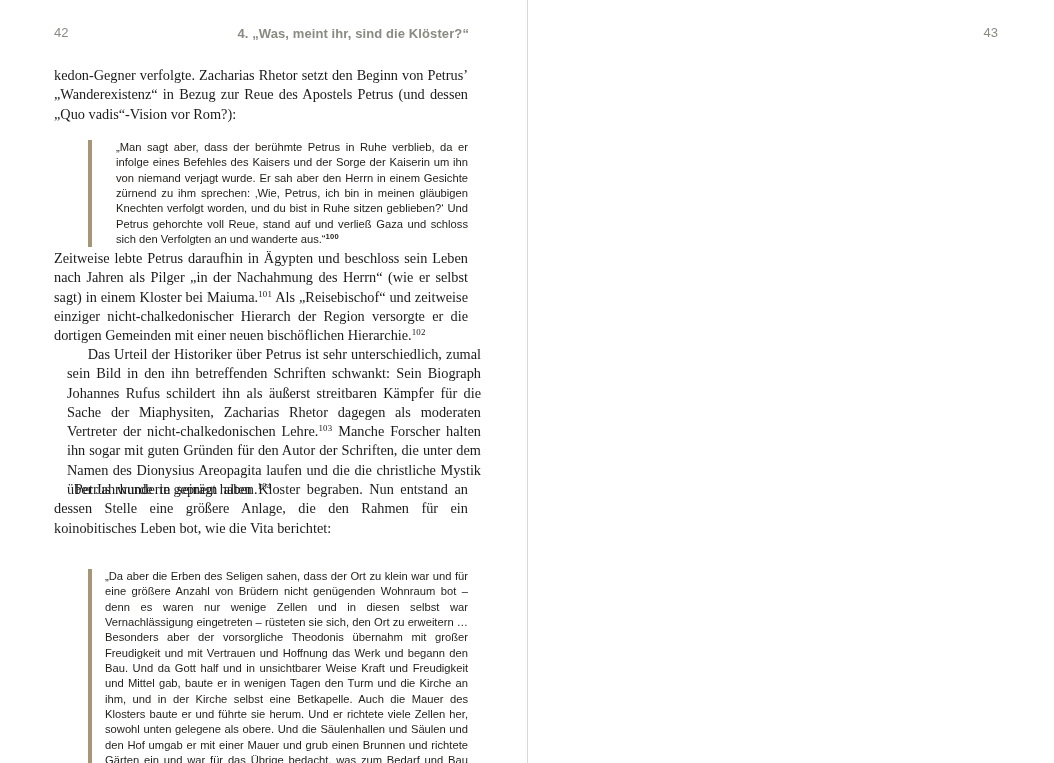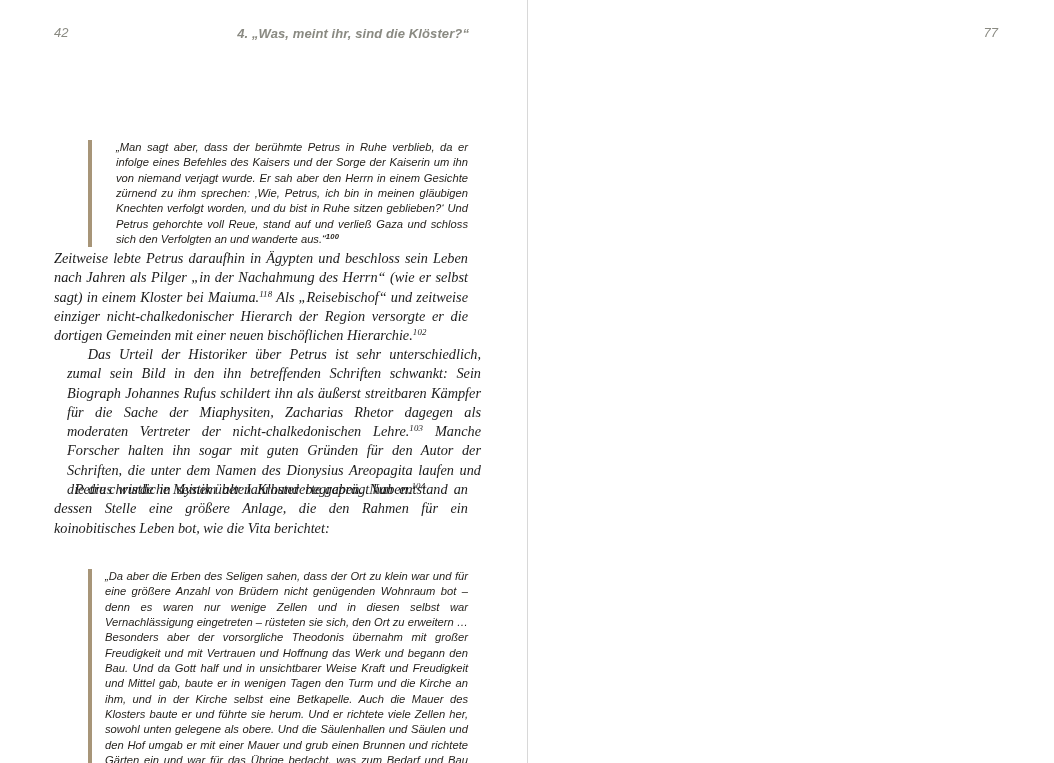--- a/index.html
+++ b/index.html
@@ -7,21 +7,20 @@
     margin: 0; padding: 0;
     width: 1054px; height: 763px;
     background: #ffffff;
     font-family: "Liberation Serif", serif;
   }
   #page {
     position: relative;
     width: 1054px; height: 763px;
     background: #ffffff;
     overflow: hidden;
-    font-style: italic;
   }
 
   
   .gutter {
     position: absolute;
     left: 527px; top: 0;
     width: 1px; height: 763px;
     background: #d8d8d8;
   }
 
@@ -87,41 +86,44 @@
 
 <div id="page">
 
   <div class="gutter"></div>
 
   <div class="page-col page-left">
 
     <div class="folio folio-left">42</div>
     <div class="runhead runhead-left">4. „Was, meint ihr, sind die Klöster?“</div>
 
+    <div class="body-text" style="left:54px; top:66px; width:414px;">
+      <p>kedon-Gegner verfolgte. Zacharias Rhetor setzt den Beginn von Petrus’ „Wanderexistenz“ in Bezug zur Reue des Apostels Petrus (und dessen „Quo vadis“-Vision vor Rom?):</p>
+    </div>
 
     <div class="quote" style="left:88px; top:140px; width:380px;padding-left:24px;">
       <p><span>„Man sagt aber, dass der berühmte Petrus in Ruhe verblieb, da er infolge eines Befehles des Kaisers und der Sorge der Kaiserin um ihn von niemand verjagt wurde. Er sah aber den Herrn in einem Gesichte zürnend zu ihm sprechen: ‚Wie, Petrus, ich bin in meinen gläubigen Knechten verfolgt worden, und du bist in Ruhe sitzen geblieben?‘ Und Petrus gehorchte voll Reue, stand auf und verließ Gaza und schloss sich den Verfolgten an und wanderte aus.“</span><sup>100</sup></p>
     </div>
 
     <div class="body-text" style="left:54px; top:249px; width:414px;">
-      <p><span>Zeitweise lebte Petrus daraufhin in Ägypten und beschloss sein Leben nach Jahren als Pilger „in der Nachahmung des Herrn“ (wie er selbst sagt) in einem Kloster bei Maiuma.</span><sup>118</sup><span> Als „Reisebischof“ und zeitweise einziger nicht-chalkedonischer Hierarch der Region versorgte er die dortigen Gemeinden mit einer neuen bischöflichen Hierarchie.</span><sup>102</sup></p>
+      <p><span>Zeitweise lebte Petrus daraufhin in Ägypten und beschloss sein Leben nach Jahren als Pilger „in der Nachahmung des Herrn“ (wie er selbst sagt) in einem Kloster bei Maiuma.</span><sup>101</sup><span> Als „Reisebischof“ und zeitweise einziger nicht-chalkedonischer Hierarch der Region versorgte er die dortigen Gemeinden mit einer neuen bischöflichen Hierarchie.</span><sup>102</sup></p>
     </div>
 
     <div class="body-text" style="left:67px; top:345px; width:414px;">
       <p class="indent"><span>Das Urteil der Historiker über Petrus ist sehr unterschiedlich, zumal sein Bild in den ihn betreffenden Schriften schwankt: Sein Biograph Johannes Rufus schildert ihn als äußerst streitbaren Kämpfer für die Sache der Miaphysiten, Zacharias Rhetor dagegen als moderaten Vertreter der nicht-chalkedonischen Lehre.</span><sup>103</sup><span> Manche Forscher halten ihn sogar mit guten Gründen für den Autor der Schriften, die unter dem Namen des Dionysius Areopagita laufen und die die christliche Mystik über Jahrhunderte geprägt haben.</span><sup>104</sup></p>
     </div>
 
     <div class="body-text" style="left:54px; top:480px; width:414px;">
       <p class="indent">Petrus wurde in seinem alten Kloster begraben. Nun entstand an dessen Stelle eine größere Anlage, die den Rahmen für ein koinobitisches Leben bot, wie die Vita berichtet:</p>
     </div>
 
     <div class="quote" style="left:88px; top:569px; width:380px;">
       <p>„Da aber die Erben des Seligen sahen, dass der Ort zu klein war und für eine größere Anzahl von Brüdern nicht genügenden Wohnraum bot – denn es waren nur wenige Zellen und in diesen selbst war Vernachlässigung eingetreten – rüsteten sie sich, den Ort zu erweitern … Besonders aber der vorsorgliche Theodonis übernahm mit großer Freudigkeit und mit Vertrauen und Hoffnung das Werk und begann den Bau. Und da Gott half und in unsichtbarer Weise Kraft und Freudigkeit und Mittel gab, baute er in wenigen Tagen den Turm und die Kirche an ihm, und in der Kirche selbst eine Betkapelle. Auch die Mauer des Klosters baute er und führte sie herum. Und er richtete viele Zellen her, sowohl unten gelegene als obere. Und die Säulenhallen und Säulen und den Hof umgab er mit einer Mauer und grub einen Brunnen und richtete Gärten ein und war für das Übrige bedacht, was zum Bedarf und Bau des Klosters und zur</p>
     </div>
   </div>
 
   <div class="page-col page-right">
 
-    <div class="folio folio-right">77</div>
+    <div class="folio folio-right">43</div>
 
   </div>
 
 </div>
 
 </body></html>

